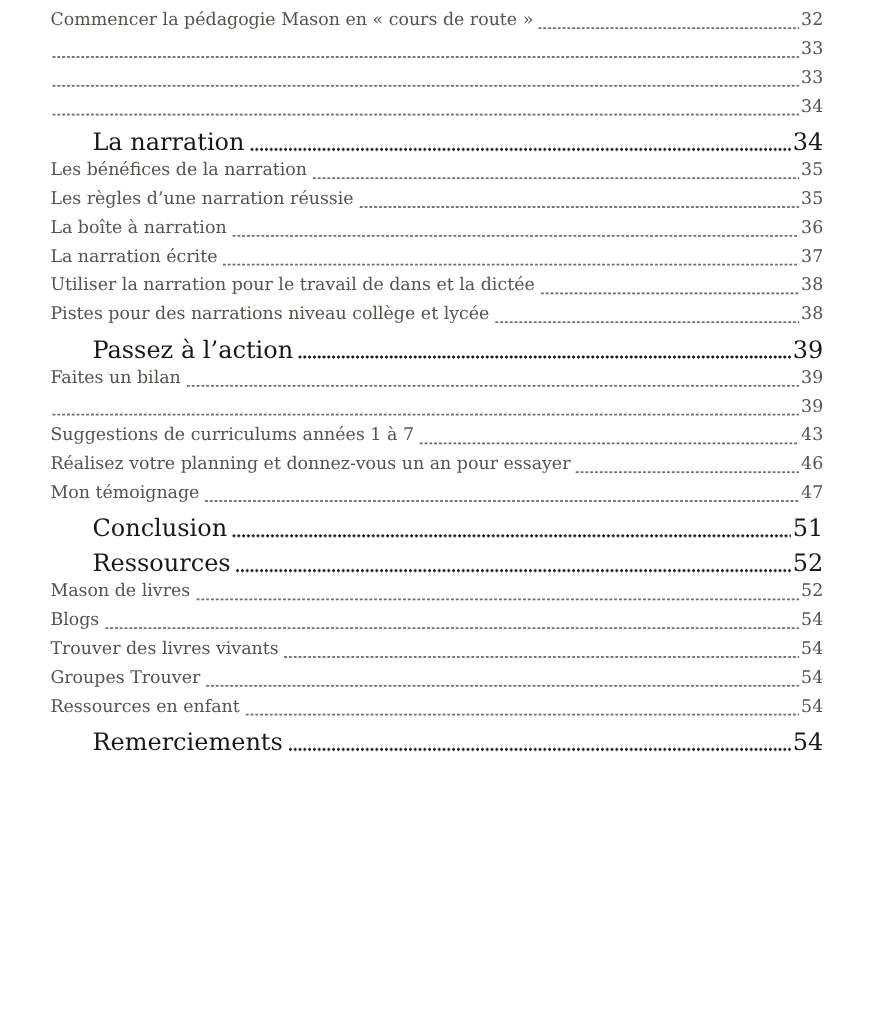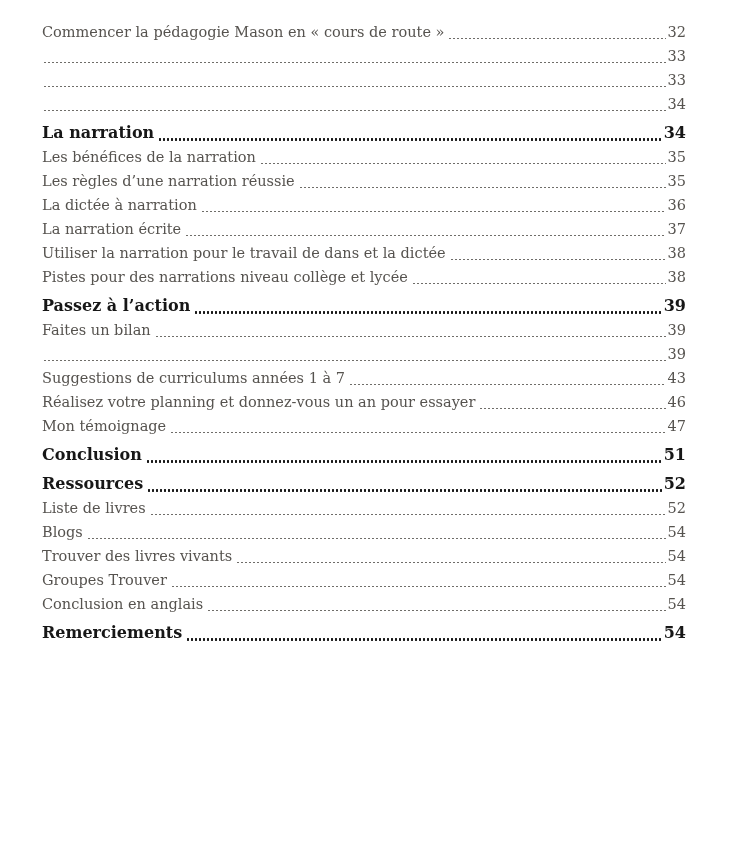--- a/index.html
+++ b/index.html
@@ -6,39 +6,40 @@
     margin: 0;
     padding: 0;
     background: #ffffff;
   }
   .page {
     position: relative;
     width: 732px;
     height: 850px;
     background: #ffffff;
     box-sizing: border-box;
-    padding: 20px 46px 0 42px;
+    padding: 5px 46px 0 42px;
     font-family: "DejaVu Serif", "Liberation Serif", serif;
     overflow: hidden;
   }
   .toc-row {
     display: flex;
     align-items: baseline;
     height: 24px;
     font-size: 14.5px;
     line-height: 24px;
     color: #56534f;
     white-space: nowrap;
     cursor: pointer;
   }
   .toc-row.bold {
     margin-top: 5px;
-    font-weight: bold;
-    font-size: 16px;
+    font-weight: normal;
+    font-size: 20px;
     color: #171717;
+    margin-left: 35px;
   }
   .toc-label {
     flex: 0 0 auto;
     padding-right: 3px;
   }
   .dot-leader {
     flex: 1 1 auto;
     align-self: flex-end;
     height: 3px;
     margin: 0 1px 4px 1px;
@@ -89,21 +90,21 @@
     <span class="toc-label">Les bénéfices de la narration</span>
     <span class="dot-leader"></span>
     <span class="toc-page-num">35</span>
   </div>
       <div class="toc-row">
     <span class="toc-label">Les règles d’une narration réussie</span>
     <span class="dot-leader"></span>
     <span class="toc-page-num">35</span>
   </div>
       <div class="toc-row">
-    <span class="toc-label">La dictée à narration</span>
+    <span class="toc-label">La boîte à narration</span>
     <span class="dot-leader"></span>
     <span class="toc-page-num">36</span>
   </div>
       <div class="toc-row">
     <span class="toc-label">La narration écrite</span>
     <span class="dot-leader"></span>
     <span class="toc-page-num">37</span>
   </div>
       <div class="toc-row">
     <span class="toc-label">Utiliser la narration pour le travail de dans et la dictée</span>
@@ -148,41 +149,41 @@
     <span class="toc-label">Conclusion</span>
     <span class="dot-leader"></span>
     <span class="toc-page-num">51</span>
   </div>
       <div class="toc-row bold">
     <span class="toc-label">Ressources</span>
     <span class="dot-leader"></span>
     <span class="toc-page-num">52</span>
   </div>
       <div class="toc-row">
-    <span class="toc-label">Liste de livres</span>
+    <span class="toc-label">Mason de livres</span>
     <span class="dot-leader"></span>
     <span class="toc-page-num">52</span>
   </div>
       <div class="toc-row">
     <span class="toc-label">Blogs</span>
     <span class="dot-leader"></span>
     <span class="toc-page-num">54</span>
   </div>
       <div class="toc-row">
     <span class="toc-label">Trouver des livres vivants</span>
     <span class="dot-leader"></span>
     <span class="toc-page-num">54</span>
   </div>
       <div class="toc-row">
     <span class="toc-label">Groupes Trouver</span>
     <span class="dot-leader"></span>
     <span class="toc-page-num">54</span>
   </div>
       <div class="toc-row">
-    <span class="toc-label">Conclusion en anglais</span>
+    <span class="toc-label">Ressources en enfant</span>
     <span class="dot-leader"></span>
     <span class="toc-page-num">54</span>
   </div>
       <div class="toc-row bold">
     <span class="toc-label">Remerciements</span>
     <span class="dot-leader"></span>
     <span class="toc-page-num">54</span>
   </div>
     </div>
 </div>

